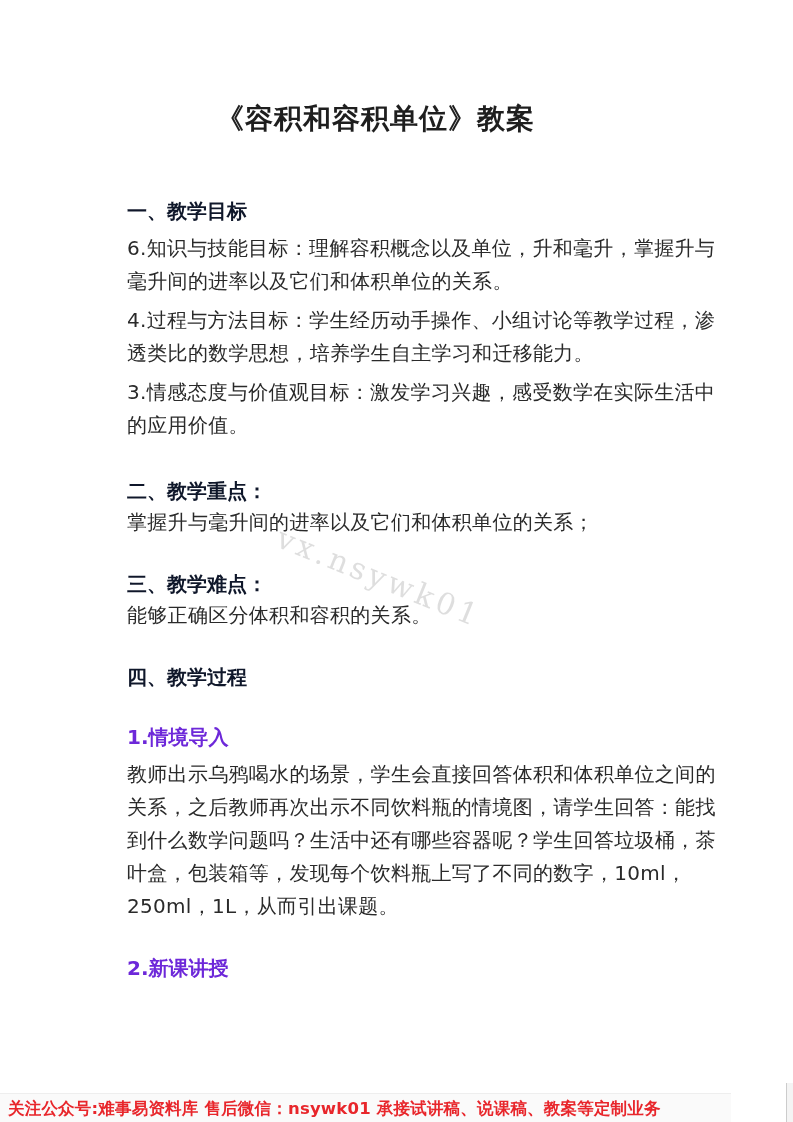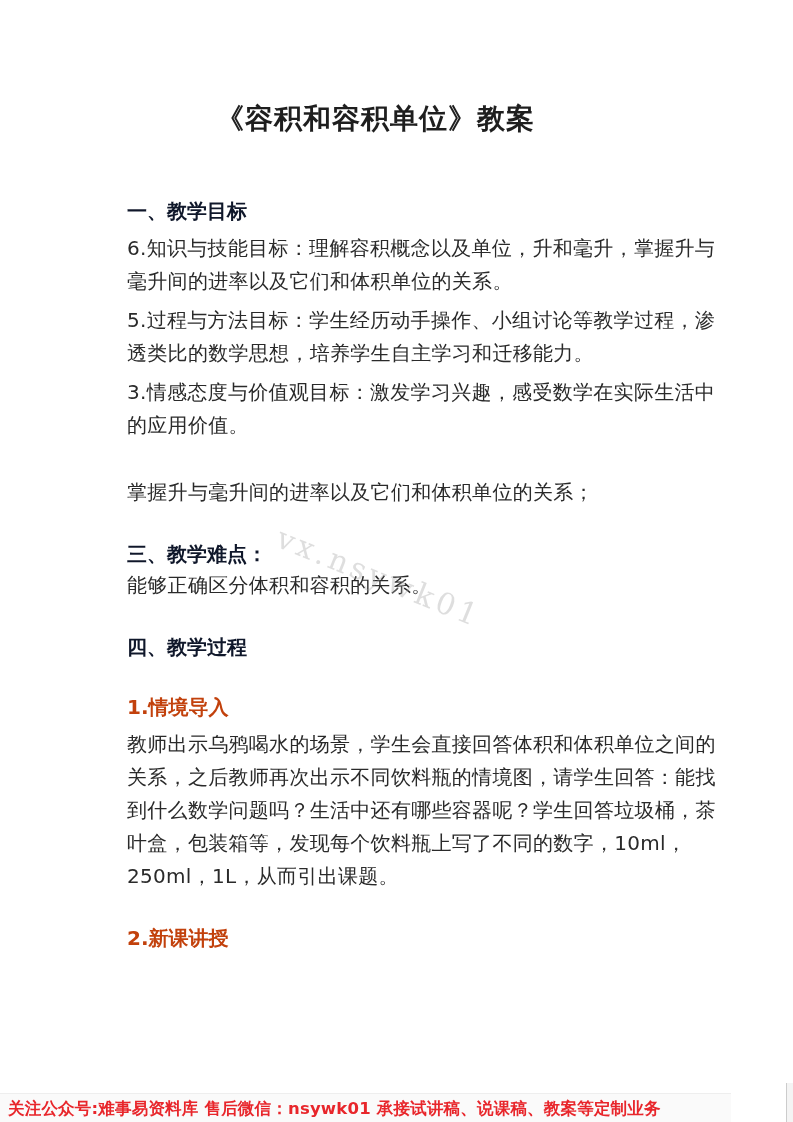--- a/index.html
+++ b/index.html
@@ -9,21 +9,21 @@
       color: #222222;
     }
     .page { position: absolute; left: 0; top: 0; width: 793px; height: 1122px; }
     .title {
       position: absolute; left: 0; width: 751px; top: 100px;
       text-align: center; font-size: 28px; font-weight: bold; color: #1e1e1e;
       letter-spacing: 1px;
     }
     .content { position: absolute; left: 127px; top: 196px; width: 590px; }
     .h1 { font-size: 20px; font-weight: bold; color: #0f172a; line-height: 30px; margin: 0; }
-    .h2 { font-size: 20px; font-weight: bold; color: #c2410c; line-height: 30px; margin: 0; }
+    .h2 { font-size: 20px; font-weight: bold; color: #6d28d9; line-height: 30px; margin: 0; }
     .p { font-size: 20px; line-height: 33px; color: #2a2a2a; margin: 0; letter-spacing: 0.3px; }
     .gap-s { height: 6px; }
     .gap-m { height: 30px; }
     .gap-l { height: 34px; }
     .watermark {
       position: absolute; left: 285px; top: 520px;
       font-family: "DejaVu Serif", "Liberation Serif", serif;
       font-size: 30px; color: rgba(160,160,160,0.35);
       transform: rotate(22deg); transform-origin: left top;
       letter-spacing: 4px; pointer-events: none;
@@ -49,28 +49,29 @@
 
   <div class="title">《容积和容积单位》教案</div>
 
   <div class="content">
 
     <section>
       <h2 class="h1">一、教学目标</h2>
       <div class="gap-s"></div>
       <p class="p">6.知识与技能目标：理解容积概念以及单位，升和毫升，掌握升与毫升间的进率以及它们和体积单位的关系。</p>
       <div class="gap-s"></div>
-      <p class="p">5.过程与方法目标：学生经历动手操作、小组讨论等教学过程，渗透类比的数学思想，培养学生自主学习和迁移能力。</p>
+      <p class="p">4.过程与方法目标：学生经历动手操作、小组讨论等教学过程，渗透类比的数学思想，培养学生自主学习和迁移能力。</p>
       <div class="gap-s"></div>
       <p class="p">3.情感态度与价值观目标：激发学习兴趣，感受数学在实际生活中的应用价值。</p>
     </section>
 
     <div class="gap-l"></div>
 
     <section>
+      <h2 class="h1">二、教学重点：</h2>
       <p class="p">掌握升与毫升间的进率以及它们和体积单位的关系；</p>
     </section>
 
     <div class="gap-m"></div>
 
     <section>
       <h2 class="h1">三、教学难点：</h2>
       <p class="p">能够正确区分体积和容积的关系。</p>
     </section>
 

